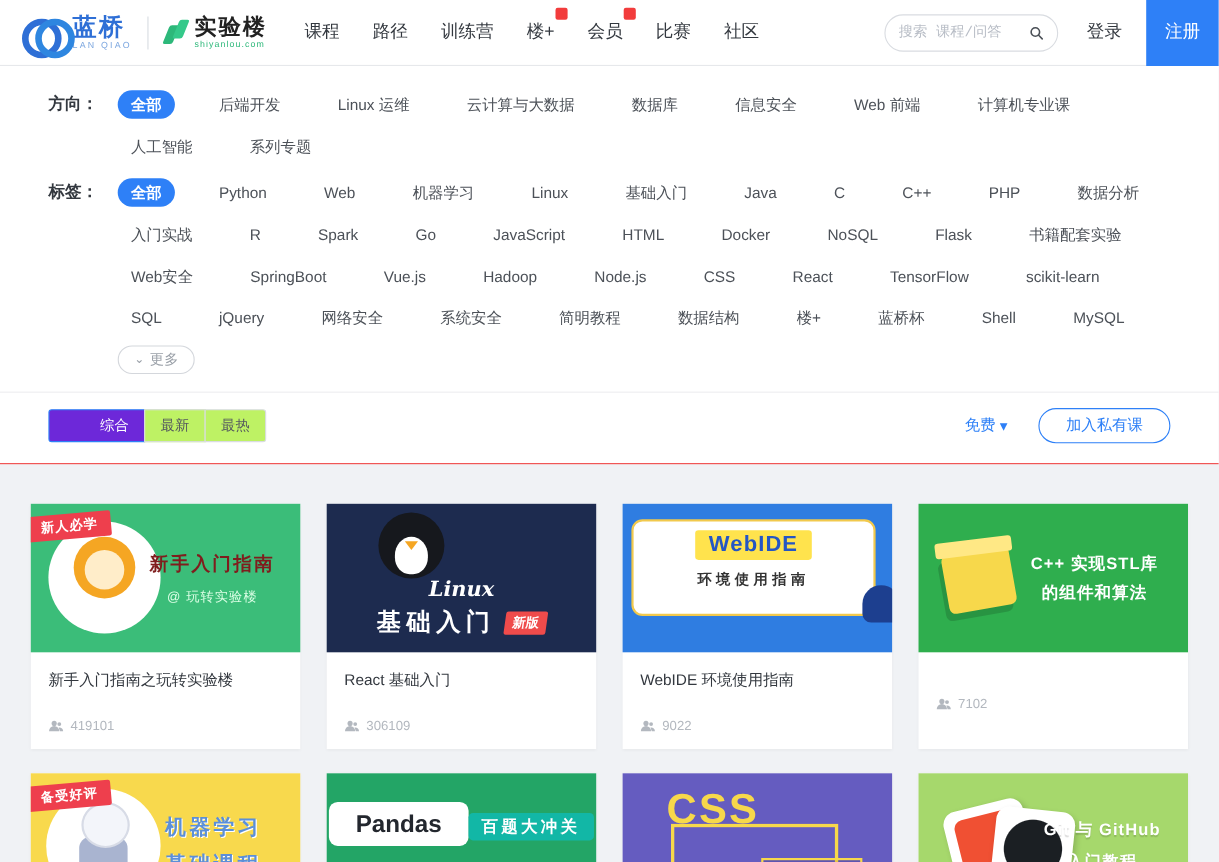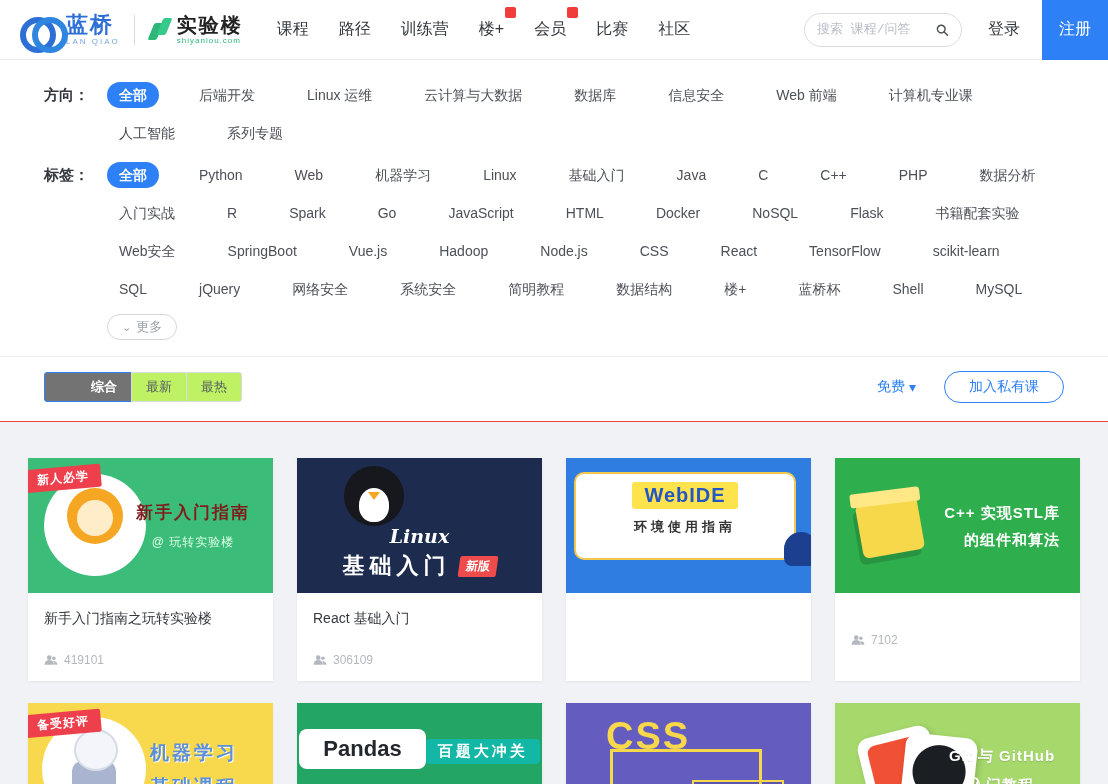--- a/index.html
+++ b/index.html
@@ -58,21 +58,21 @@
   .chev { font-size:11px; line-height:1; }
   .panel-divider { height:1px; background:#ededf0; margin-top:10px; }
 
   .toolbar { display:flex; align-items:center; justify-content:space-between;
     padding:14px 44px 18px; }
   .seg { display:flex; }
   .seg-btn { min-width:56px; padding:5px 14px; font-size:13px; border:1px solid #d9dce1;
     background:#bef264; color:#55595f; cursor:pointer; font-family:inherit; margin-left:-1px; }
   .seg-btn:first-child { border-radius:3px 0 0 3px; margin-left:0; }
   .seg-btn:last-child { border-radius:0 3px 3px 0; }
-  .seg-active { background:#737373; border-color:#2e80f7; color:#fff; font-weight:bold;padding-left:46px; }
+  .seg-active { background:#6d28d9; border-color:#2e80f7; color:#fff; font-weight:normal;padding-left:46px; }
   .tb-right { display:flex; align-items:center; gap:28px; }
   .free-dd { color:#2e80f7; font-size:14px; cursor:pointer; display:flex; align-items:center; gap:4px; }
   .join-btn { border:1px solid #2e80f7; color:#2e80f7; background:#fff; font-size:14px;
     border-radius:17px; padding:6px 24px; cursor:pointer; font-family:inherit; }
 
   
   .grid { display:grid; grid-template-columns:repeat(4,1fr); gap:22px 24px; margin:36px 28px 0; }
   .card { background:#fff; box-shadow:0 1px 3px rgba(0,0,0,.06); cursor:pointer; }
   .cover { position:relative; height:135px; overflow:hidden; }
   .cover-badge { position:absolute; top:9px; left:-5px; background:#ee3f4d; color:#fff;
@@ -126,21 +126,21 @@
   .art-penguin .art-shape::after { content:""; position:absolute; left:24px; top:26px;
     width:0; height:0; border-left:6px solid transparent; border-right:6px solid transparent;
     border-top:8px solid #f5a623; }
 
   .art-webide .cover-lines { left:16px; right:auto; top:24px; transform:none; width:206px; }
   .art-webide .art-shape { left:8px; top:14px; width:222px; height:88px; background:#fff;
     border:2px solid #f2c94c; border-radius:10px; }
   .art-webide .art-shape::before { content:""; position:absolute; right:-24px; top:58px;
     width:34px; height:34px; background:#1d3f8f; border-radius:50% 50% 8px 8px; }
 
-  .art-cppbox .cover-lines { right:20px; width:150px; text-align:right; }
+  .art-cppbox .cover-lines { right:10px; width:150px; text-align:center; }
   .art-cppbox .art-shape { left:24px; top:42px; width:62px; height:54px; background:#f7d84b;
     border-radius:6px; transform:rotate(-10deg); box-shadow:-4px 6px 0 rgba(0,0,0,.15); }
   .art-cppbox .art-shape::before { content:""; position:absolute; left:-4px; top:-10px;
     width:70px; height:14px; background:#ffe885; border-radius:3px; transform:rotate(3deg); }
 
   .art-robot .cover-lines { right:14px; width:130px; }
   .art-robot .art-shape { left:14px; top:14px; width:104px; height:104px; background:#fff;
     border-radius:50%; }
   .art-robot .art-shape::before { content:""; position:absolute; left:30px; top:44px;
     width:44px; height:52px; background:#a9b4d0; border-radius:10px; }
@@ -297,20 +297,32 @@
       </div>
     </div>
   </div>
 
   <div class="card">
     <div class="cover art-webide" style="background: rgb(47, 125, 225);">
 
       <span class="art-shape"></span>
       <span class="cover-lines"><span class="cv-line l-webide">WebIDE</span><span class="cv-line l-webide-sub">环境使用指南</span></span>
     </div>
+    <div class="card-body">
+      <div class="card-title">WebIDE 环境使用指南</div>
+      <div class="card-meta">
+        <svg width="14" height="14" viewBox="0 0 24 24" fill="#b3b8bf">
+          <circle cx="9" cy="8" r="4"></circle>
+            <path d="M1 20a8 8 0 0 1 16 0z"></path>
+          <circle cx="17" cy="9" r="3"></circle>
+            <path d="M16 14.2a6.5 6.5 0 0 1 7 5.8h-5"></path>
+        </svg>
+        <span>9022</span>
+      </div>
+    </div>
   </div>
 
   <div class="card">
     <div class="cover art-cppbox" style="background: rgb(47, 174, 78);">
 
       <span class="art-shape"></span>
       <span class="cover-lines">
           <span class="cv-line l-cov">C++ 实现STL库</span>
           <span class="cv-line l-cov">的组件和算法</span>
         </span>

